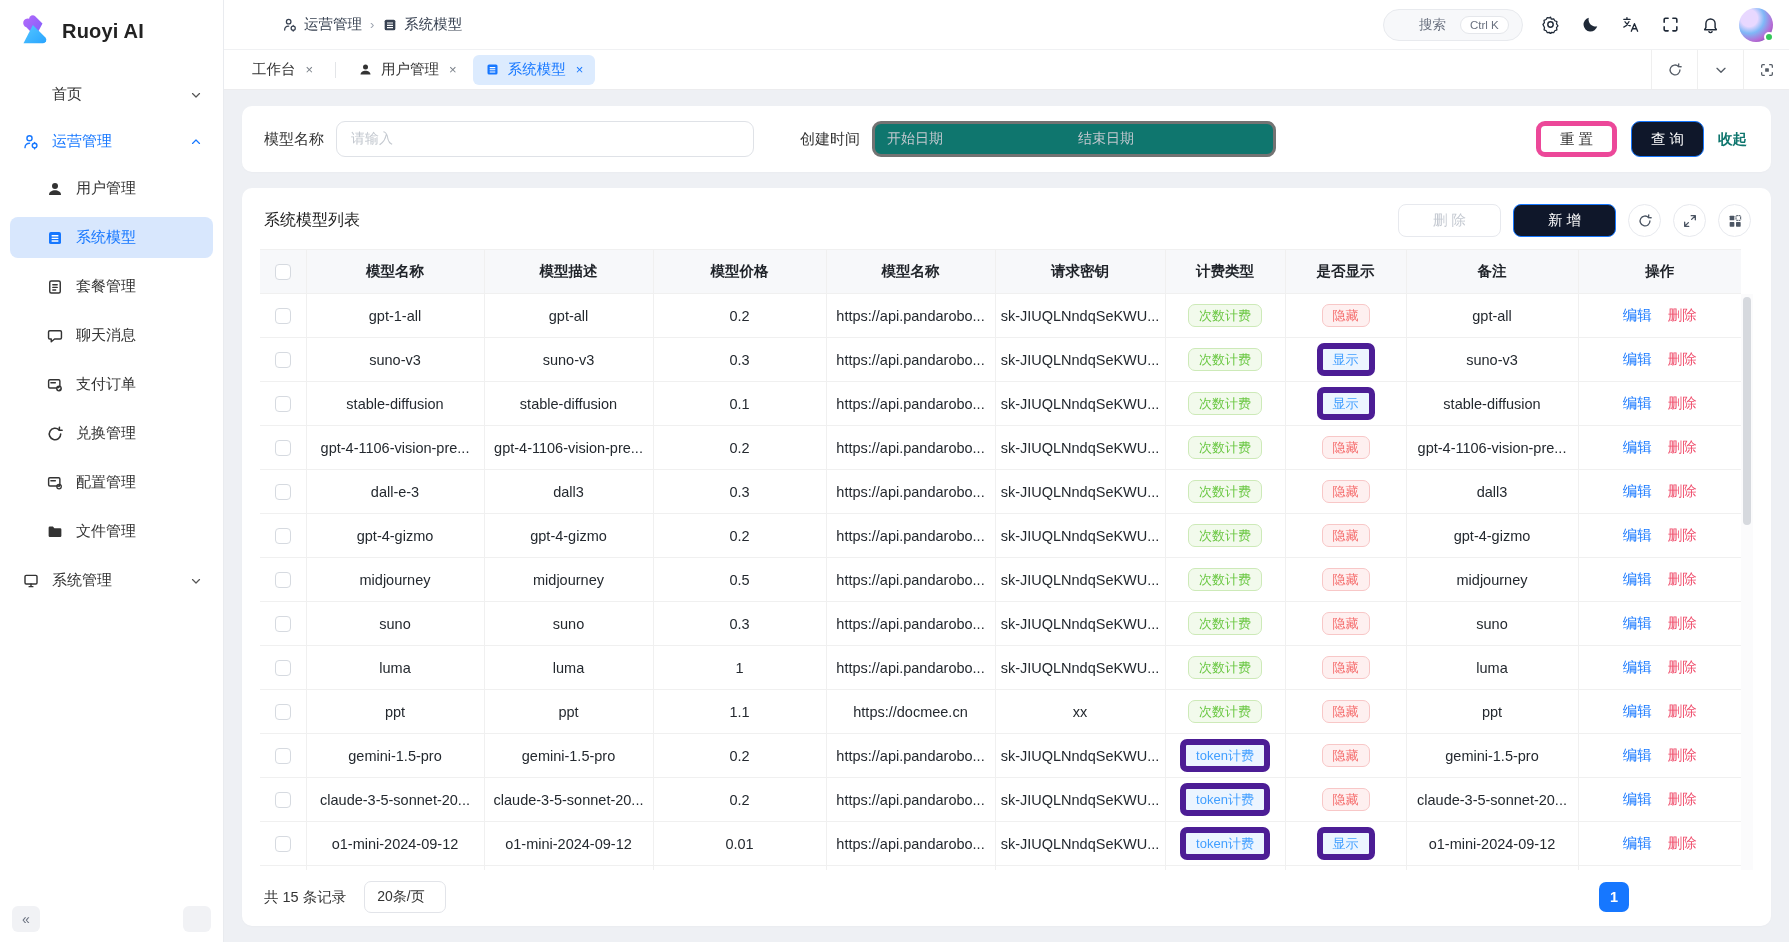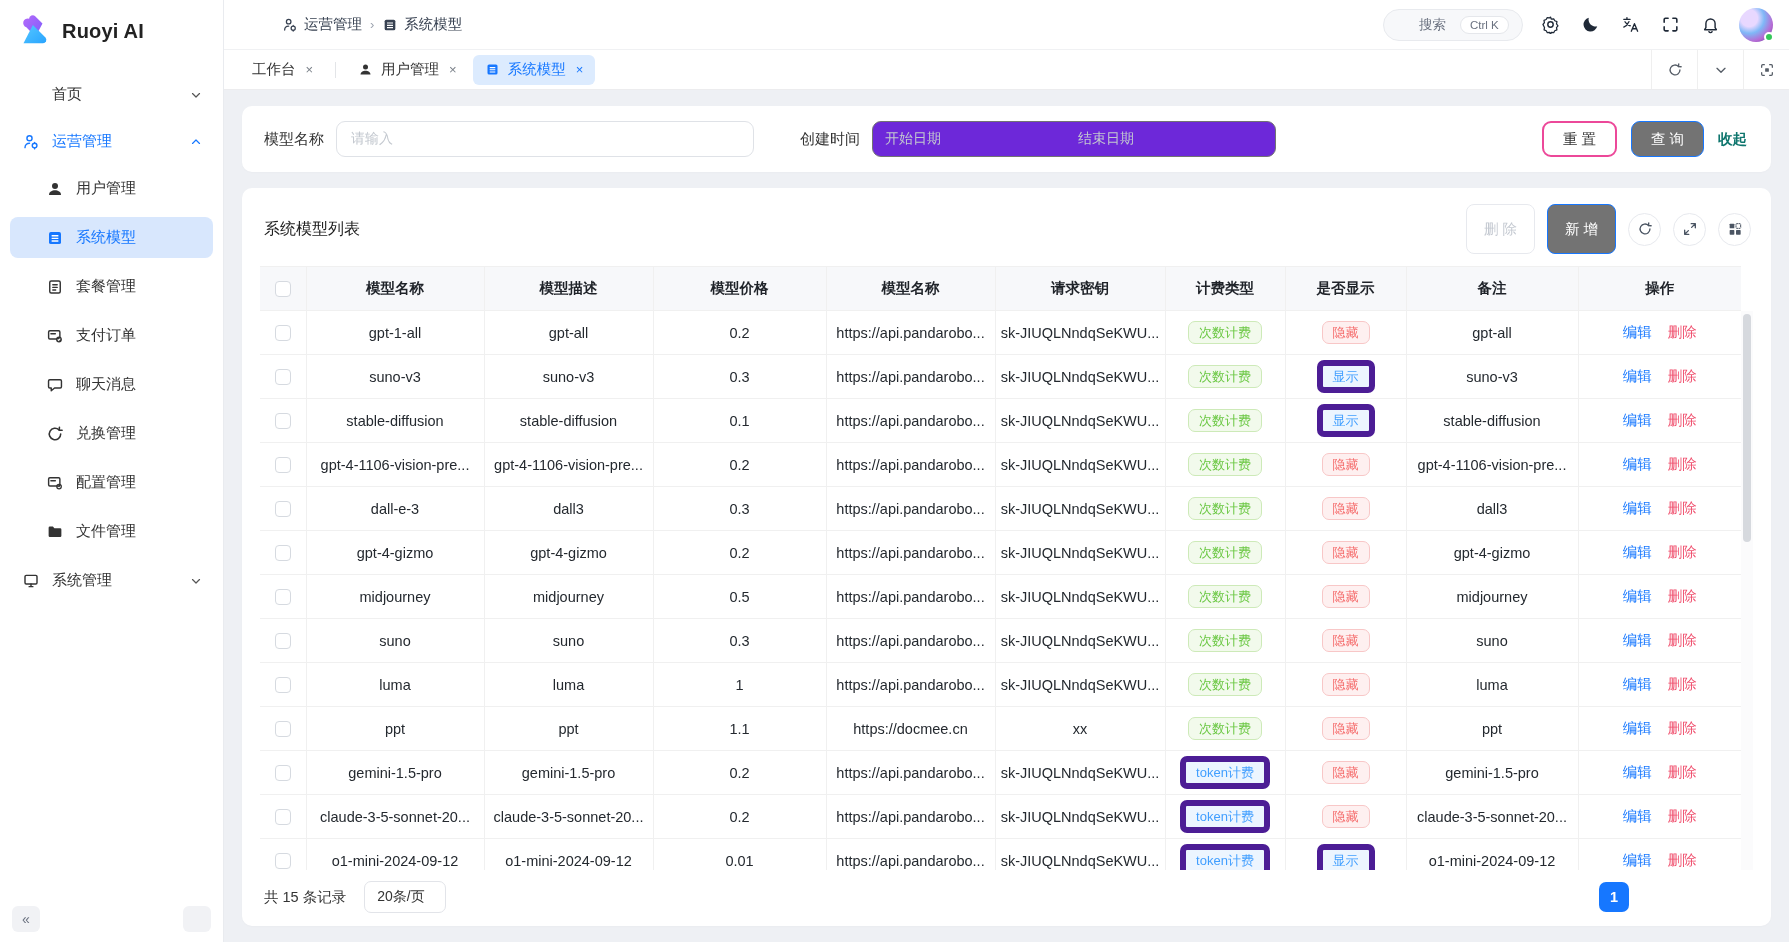--- a/index.html
+++ b/index.html
@@ -61,36 +61,36 @@
   .tb-action svg { width:16px; height:16px; }
 
   .content { flex:1; padding:16px 18px; display:flex; flex-direction:column; overflow:hidden; }
 
   
   .filter-card { background:#fff; border-radius:10px; height:66px; display:flex; align-items:center; padding:0 22px; margin-bottom:16px; box-shadow:0 1px 2px rgba(0,0,0,.02); }
   .f-label { font-size:15px; color:#333; margin-right:12px; white-space:nowrap; }
   .f-input { width:418px; height:36px; border:1px solid #dfe2e7; border-radius:9px; padding:0 14px; display:flex; align-items:center; background:#fff; }
   .f-input .placeholder { color:#c3c8cf; font-size:14px; }
   .f-time-label { margin-left:46px; }
-  .f-range { width:404px; height:36px; border:1px solid #737373; border-radius:9px; padding:12px 12px; display:flex; align-items:center; gap:8px; background:#6d28d9; }
+  .f-range { width:404px; height:36px; border:3px solid #737373; border-radius:9px; padding:12px 12px; display:flex; align-items:center; gap:8px; background:#0f766e; }
   .f-range .placeholder { color:#c3c8cf; font-size:14px; flex:1; }
   .f-range .range-arrow { color:#c3c8cf; width:15px; height:15px; display:inline-flex; }
   .f-range .cal { color:#c3c8cf; width:15px; height:15px; display:inline-flex; }
   .filter-actions { margin-left:auto; display:flex; align-items:center; gap:14px; }
   .btn { height:36px; border-radius:9px; padding:0 19px; font-size:14.5px; display:inline-flex; align-items:center; justify-content:center; cursor:pointer; white-space:nowrap; }
-  .btn-plain { background:#fff; border:2px solid #ec4899; color:#333; }
-  .btn-primary { background:#737373; border:1px solid #1677ff; color:#fff; }
+  .btn-plain { background:#fff; border:5px solid #ec4899; color:#333; }
+  .btn-primary { background:#0f172a; border:1px solid #1677ff; color:#fff; }
   .collapse-link { color:#0f766e; font-size:14.5px; font-weight:bold; display:inline-flex; align-items:center; gap:2px; cursor:pointer; }
 
   
   .table-card { background:#fff; border-radius:10px; flex:1; display:flex; flex-direction:column; padding:0 18px; overflow:hidden; box-shadow:0 1px 2px rgba(0,0,0,.02); }
   .table-head-row { display:flex; align-items:center; padding:16px 2px 12px 4px; }
   .table-title { font-size:16px; color:#222; }
   .table-toolbar { margin-left:auto; display:flex; align-items:center; gap:12px; }
-  .btn-sm { height:50px; padding:0 17px; border-radius:8px; font-size:14.5px; }
+  .btn-sm { height:33px; padding:0 34px; border-radius:8px; font-size:14.5px; }
   .btn-disabled { background:#fff; border:1px solid #e7e9ee; color:#c4c9d1; cursor:not-allowed; }
   .circle-btn { width:33px; height:33px; border-radius:50%; border:1px solid #e7e9ee; background:#fff; display:flex; align-items:center; justify-content:center; color:#4b5563; cursor:pointer; }
   .circle-btn svg { width:16px; height:16px; }
 
   .table-wrap { position:relative; overflow:hidden; height:628px; }
   table { border-collapse:collapse; table-layout:fixed; width:calc(100% - 12px); }
   th, td { border-bottom:1px solid #f0f0f0; border-right:1px solid #f0f0f0; text-align:center; font-size:14.5px; overflow:hidden; white-space:nowrap; text-overflow:ellipsis; }
   th:last-child, td:last-child { border-right:none; }
   thead th { background:#f7f8fa; height:44px; font-weight:bold; color:#1f2329; border-top:1px solid #f0f0f0; }
   tbody td { height:44px; color:#24292f; background:#fff; }
@@ -187,35 +187,35 @@
             <svg viewBox="0 0 24 24">
               <rect x="5" y="4" width="14" height="16" rx="2" fill="none" stroke="currentColor" stroke-linecap="round" stroke-linejoin="round" stroke-width="1.9"></rect>
               <path d="M9 9h6M9 12.5h6M9 16h4" fill="none" stroke="currentColor" stroke-linecap="round" stroke-linejoin="round" stroke-width="1.7"></path>
             </svg>
           </span>
     <span class="mi-label">套餐管理</span>
         </div>
         <div class="menu-item child">
           <span class="mi-icon">
             <svg viewBox="0 0 24 24">
+              <path d="M5 5h14a1.6 1.6 0 0 1 1.6 1.6v7.8A1.6 1.6 0 0 1 19 16h-7.6L7 19.6V16H5a1.6 1.6 0 0 1-1.6-1.6V6.6A1.6 1.6 0 0 1 5 5Z" fill="none" stroke="currentColor" stroke-linecap="round" stroke-linejoin="round" stroke-width="1.9"></path>
+            </svg>
+          </span>
+    <span class="mi-label">聊天消息</span>
+        </div>
+        <div class="menu-item child">
+          <span class="mi-icon">
+            <svg viewBox="0 0 24 24">
               <rect x="3.5" y="5" width="15" height="11" rx="1.6" fill="none" stroke="currentColor" stroke-linecap="round" stroke-linejoin="round" stroke-width="1.9"></rect>
               <path d="M6.5 9h6" fill="none" stroke="currentColor" stroke-linecap="round" stroke-linejoin="round" stroke-width="1.8"></path>
               <circle cx="17.3" cy="16.6" r="3.9" fill="currentColor"></circle>
               <path d="M15.6 16.6l1.3 1.3 2.1-2.4" stroke="#fff" stroke-width="1.4" fill="none"></path>
             </svg>
           </span>
     <span class="mi-label">支付订单</span>
-        </div>
-        <div class="menu-item child">
-          <span class="mi-icon">
-            <svg viewBox="0 0 24 24">
-              <path d="M5 5h14a1.6 1.6 0 0 1 1.6 1.6v7.8A1.6 1.6 0 0 1 19 16h-7.6L7 19.6V16H5a1.6 1.6 0 0 1-1.6-1.6V6.6A1.6 1.6 0 0 1 5 5Z" fill="none" stroke="currentColor" stroke-linecap="round" stroke-linejoin="round" stroke-width="1.9"></path>
-            </svg>
-          </span>
-    <span class="mi-label">聊天消息</span>
         </div>
         <div class="menu-item child">
           <span class="mi-icon">
             <svg viewBox="0 0 24 24">
               <path d="M19.6 12a7.6 7.6 0 1 1-2.2-5.4" fill="none" stroke="currentColor" stroke-linecap="round" stroke-linejoin="round" stroke-width="2.1"></path>
               <path d="M17.9 3l-.3 3.8 3.8.3" fill="none" stroke="currentColor" stroke-linecap="round" stroke-linejoin="round" stroke-width="2.1"></path>
             </svg>
           </span>
     <span class="mi-label">兑换管理</span>
         </div>

